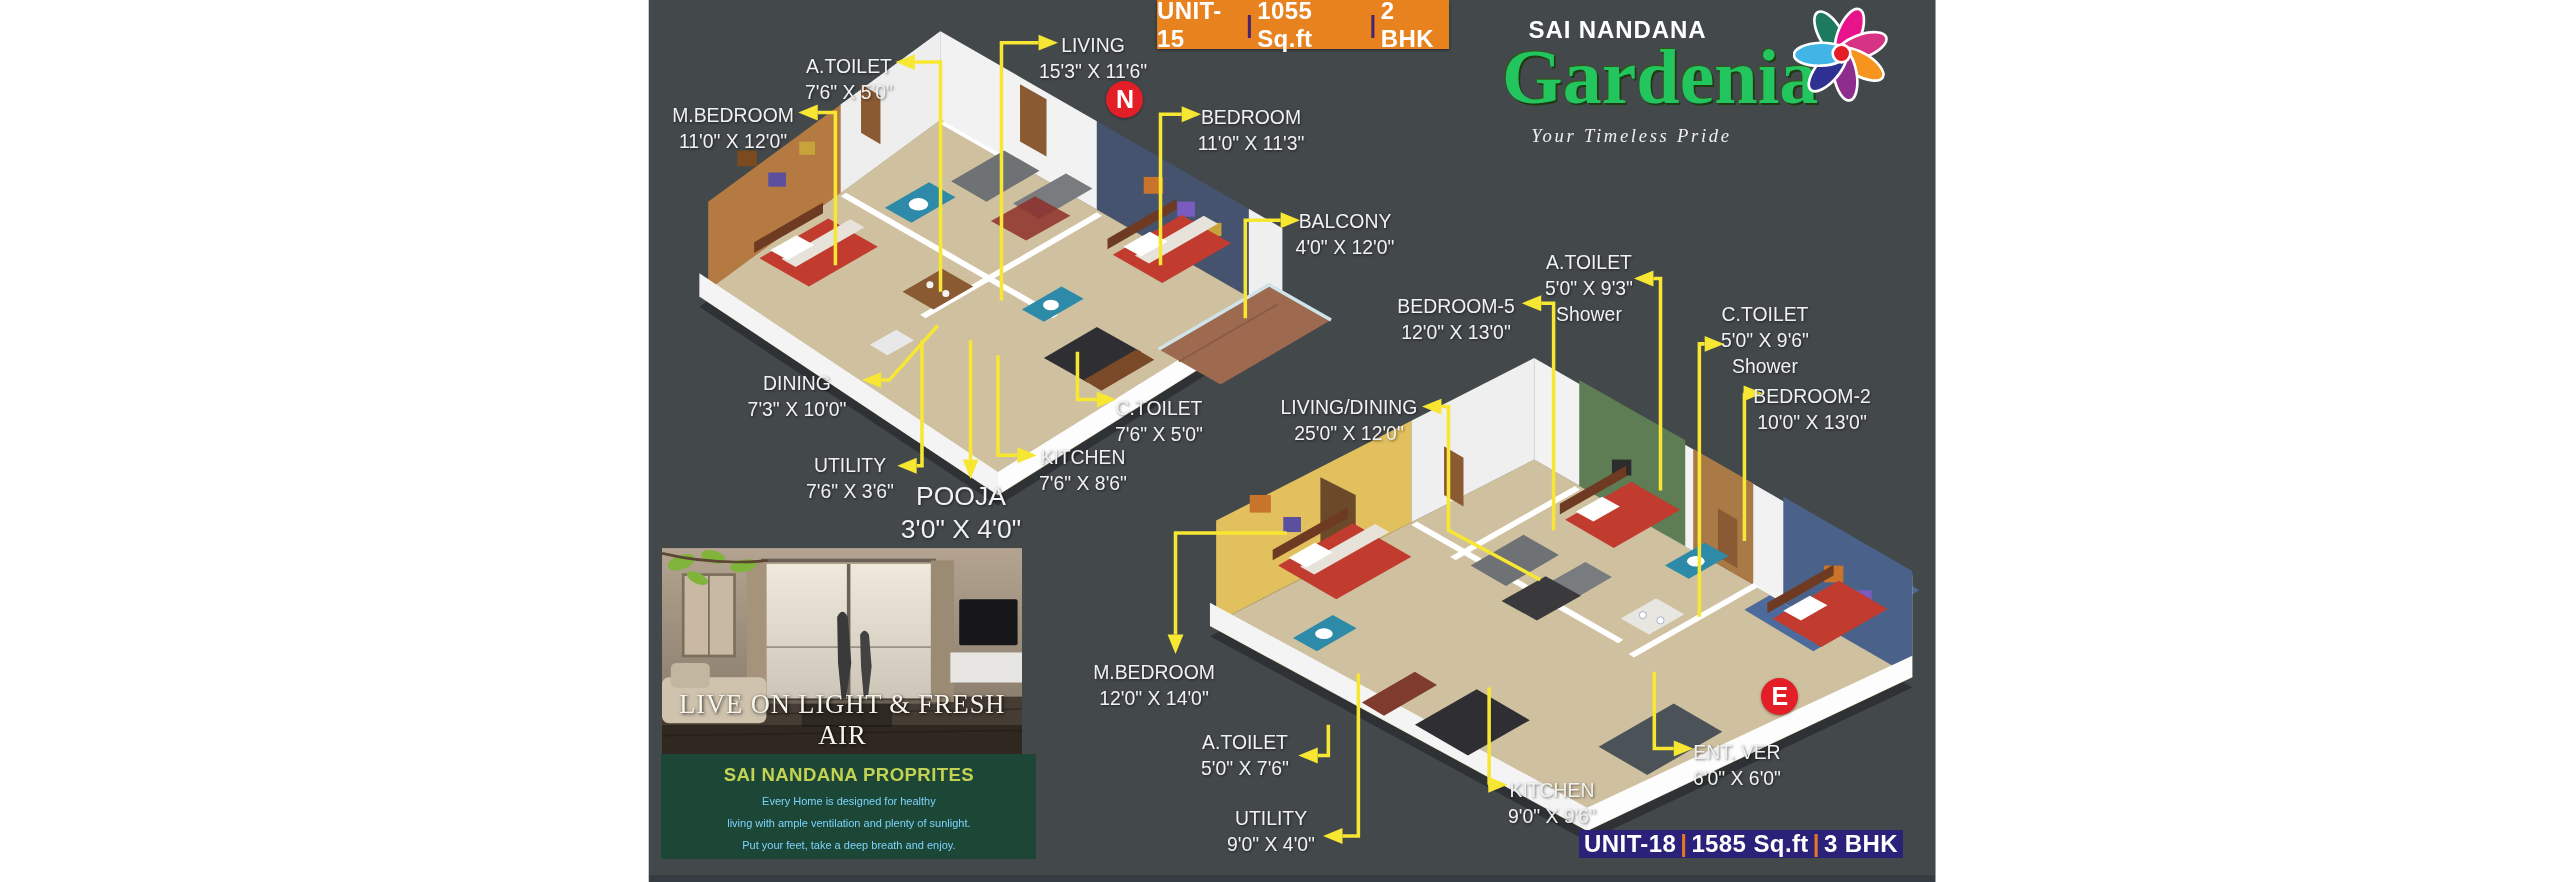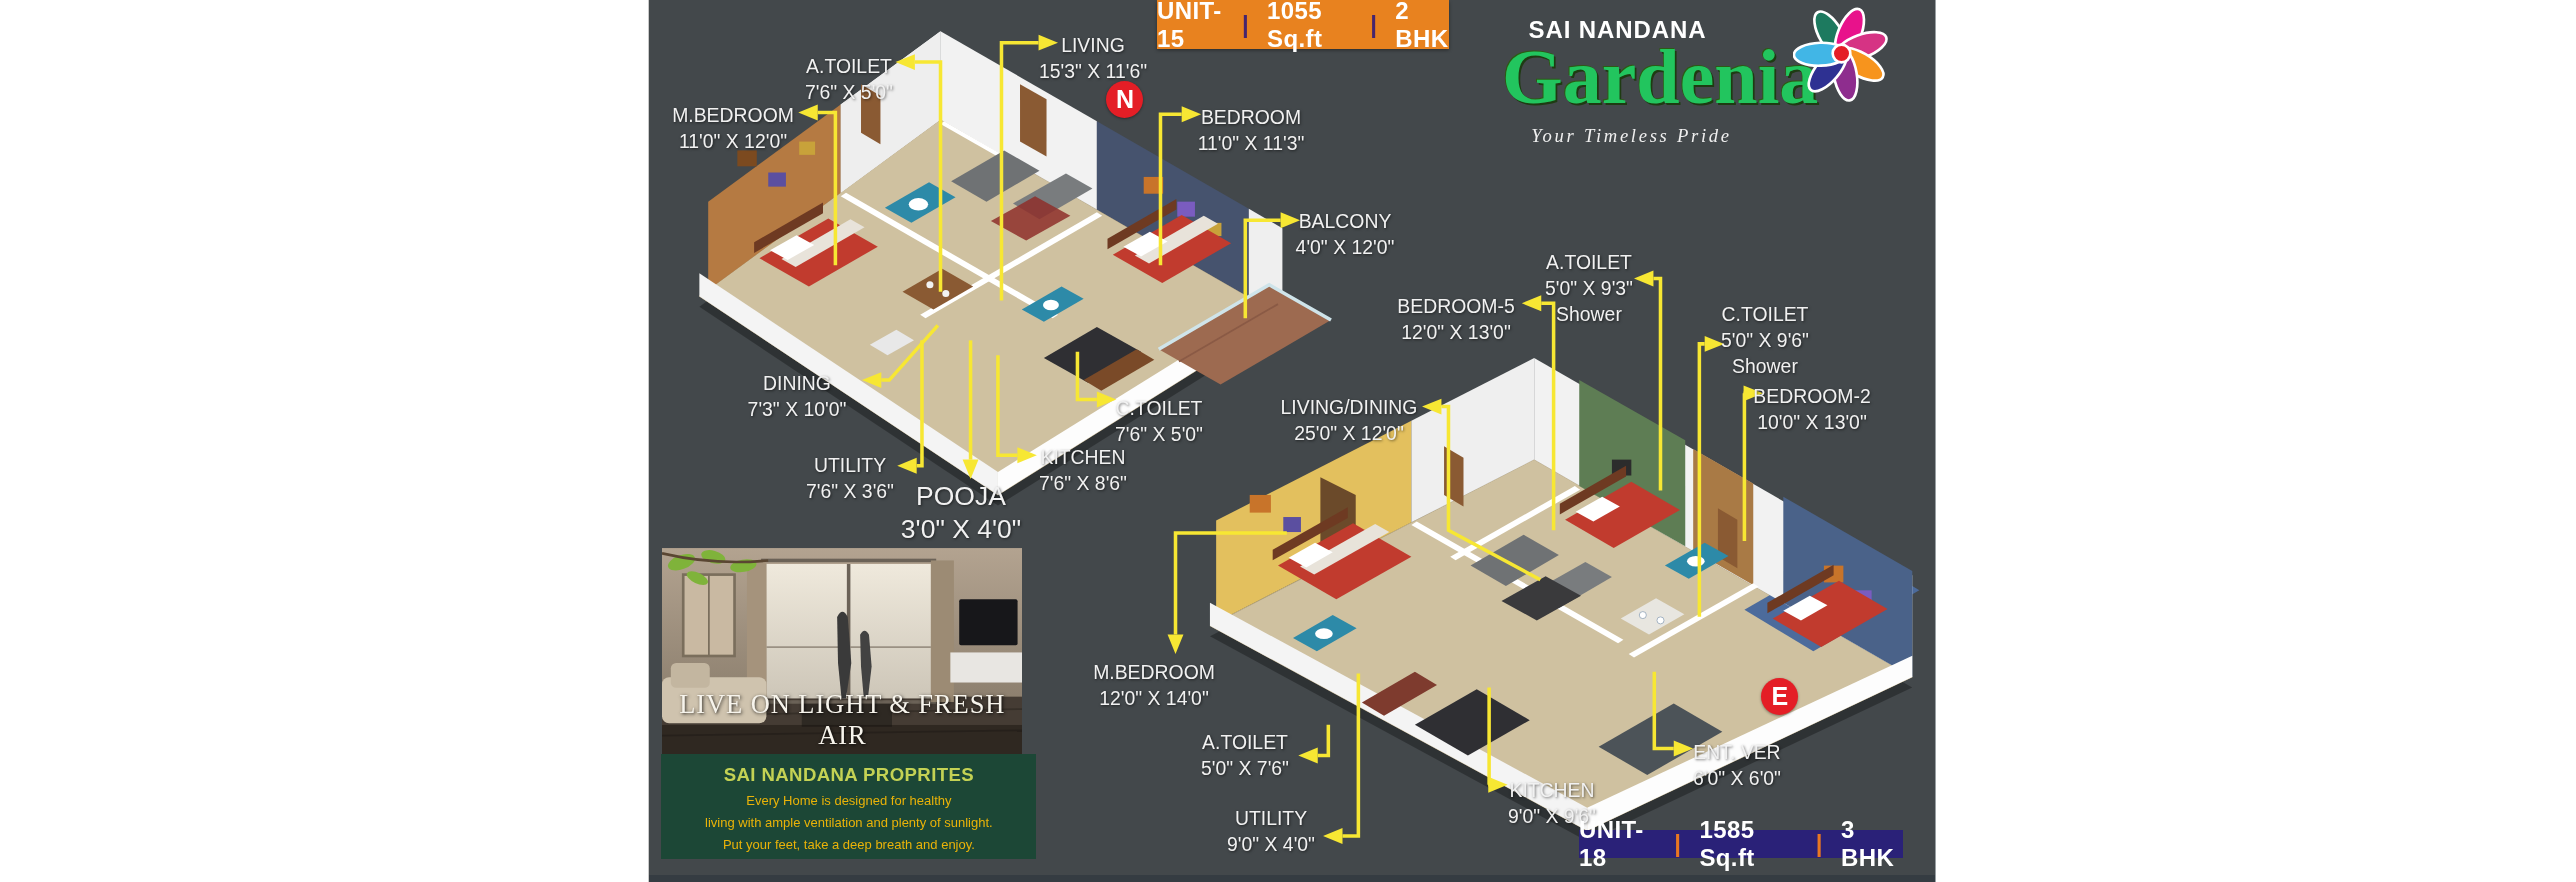--- a/index.html
+++ b/index.html
@@ -8,21 +8,21 @@
   .flyer{position:absolute;left:648px;top:0;width:1288px;height:883px;background:#43484b;
          border-left:1.8px solid #c9c9c9;border-right:1.8px solid #9aa0a3;box-sizing:border-box;}
   .art{position:absolute;left:0;top:0;width:1288px;height:883px;}
 
   
   .room-label{position:absolute;transform:translateX(-50%);text-align:center;color:#f1f1f1;
               font-size:19.4px;line-height:1.34;white-space:nowrap;text-shadow:0.9px 0.9px 2.7px rgba(0,0,0,.55);}
   .room-label.big{font-size:26.5px;line-height:1.25;}
 
   
-  .banner{position:absolute;display:flex;align-items:center;justify-content:center;gap:18px;
+  .banner{position:absolute;display:flex;align-items:center;justify-content:center;gap:4px;
           color:#ffffff;font-weight:bold;font-size:24px;letter-spacing:0.4px;}
   .banner-15{left:508px;top:0;width:292px;height:49px;background:#e8821f;box-shadow:0 1.8px 3.5px rgba(0,0,0,.4);}
   .banner-15 .sep{color:#46256e;}
   .banner-18{left:930px;top:830px;width:324px;height:28px;background:#2a2178;}
   .banner-18 .sep{color:#e87722;}
 
   
   .brand-name{position:absolute;left:836px;top:16px;width:265px;text-align:center;color:#ffffff;
               font-weight:bold;font-size:24px;letter-spacing:0.9px;}
   .brand-logo{position:absolute;left:853px;top:32px;width:336px;color:#22c55e;
@@ -41,21 +41,21 @@
   .photo{position:absolute;left:13.3px;top:548px;width:360px;height:208px;overflow:hidden;}
   .photo svg{display:block;}
   .photo-caption{position:absolute;left:0;bottom:5.3px;width:100%;text-align:center;color:#f7f4ec;
                  font-family:"Liberation Serif",serif;font-size:26.5px;letter-spacing:0.9px;
                  text-shadow:0.9px 0.9px 3.5px rgba(0,0,0,.85);}
 
   
   .info-box{position:absolute;left:12.4px;top:754px;width:375px;height:105px;background:#1c4736;
             text-align:center;padding-top:9.7px;box-sizing:border-box;}
   .info-heading{color:#c4d254;font-weight:bold;font-size:18.6px;letter-spacing:0.4px;margin-bottom:4.4px;}
-  .info-line{color:#eab308;font-size:13px;line-height:22px;}
+  .info-line{color:#7dd3fc;font-size:11px;line-height:22px;}
 
   .bottom-strip{position:absolute;left:0;top:875px;width:100%;height:8px;background:#353c42;}
 </style>
 </head>
 <body>
 
 <div class="page">
   <div class="flyer">
 
     <svg class="art" viewBox="0 0 1458 999">

